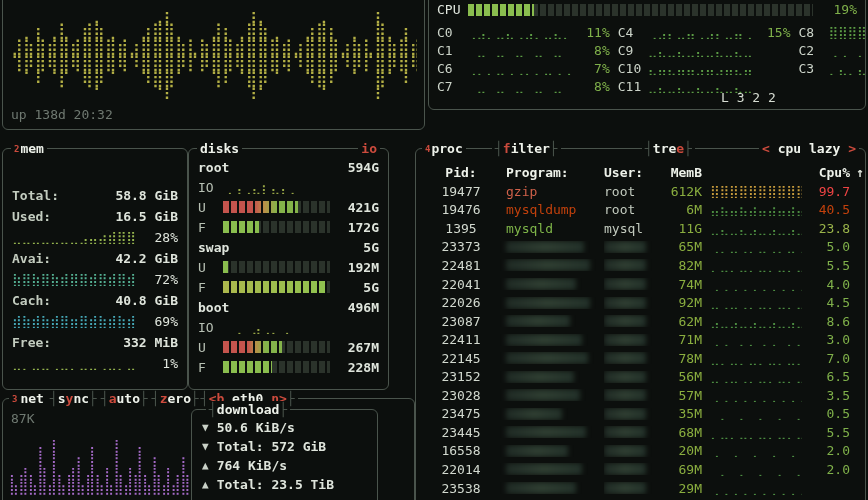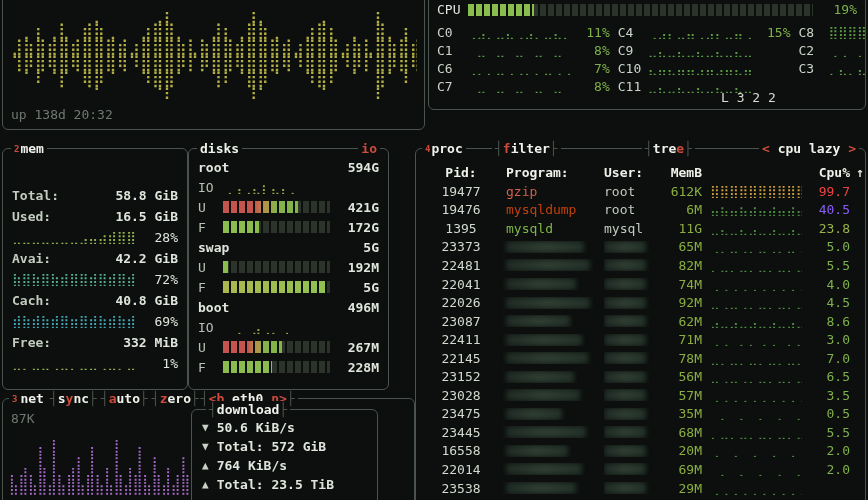--- a/index.html
+++ b/index.html
@@ -331,21 +331,21 @@
           <span class="c-g graph" style="color: rgb(199, 155, 60);">⣿⣿⣿⣿⣿⣿⣿⣿⣿⣿</span>
           <span class="c-cpu" style="color: #ef4444;">99.7</span>
           <span class="c-scroll"></span>
         </div>
         <div class="prow">
           <span class="c-pid">19476</span>
           <span class="c-prog" style="color: #c2410c;">mysqldump</span>
           <span class="c-user">root</span>
           <span class="c-mem">6M</span>
           <span class="c-g graph">⣤⣦⣤⣦⣴⣤⣴⣤⣴⣤</span>
-          <span class="c-cpu" style="color: #8b5cf6;">40.5</span>
+          <span class="c-cpu" style="color: #c2410c;">40.5</span>
           <span class="c-scroll"></span>
         </div>
         <div class="prow">
           <span class="c-pid">1395</span>
           <span class="c-prog" style="color: rgb(127, 182, 73);">mysqld</span>
           <span class="c-user">mysql</span>
           <span class="c-mem">11G</span>
           <span class="c-g graph">⣀⣄⣀⣄⣠⣀⣠⣀⣠⣀</span>
           <span class="c-cpu" style="color: rgb(154, 180, 74);">23.8</span>
           <span class="c-scroll"></span>

